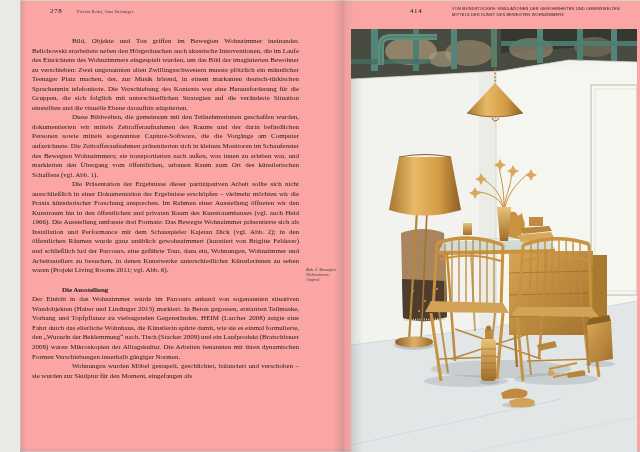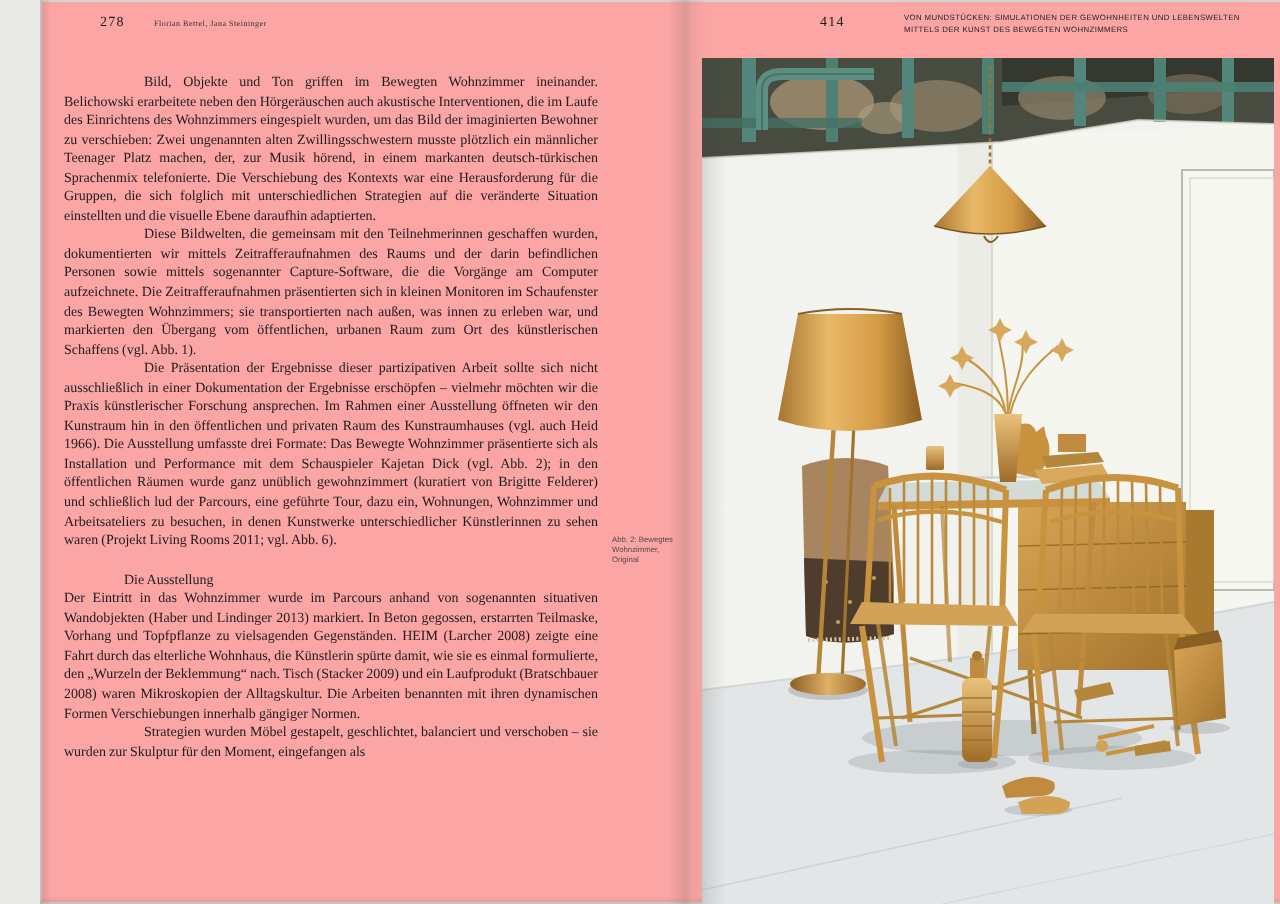--- a/index.html
+++ b/index.html
@@ -18,21 +18,21 @@
     background:linear-gradient(90deg,rgba(0,0,0,0) 0%,rgba(70,70,64,.16) 45%,rgba(110,110,104,.10) 58%,rgba(0,0,0,0) 100%);}
 
   
   .pageno-left{position:absolute;left:30px;top:7px;font-size:7px;letter-spacing:.6px;color:#222;}
   .runhead-left{position:absolute;left:57px;top:9px;font-size:4px;letter-spacing:.25px;color:#333;}
   .body-text{position:absolute;left:12px;top:37px;width:267px;height:404px;overflow:hidden;
     text-align:justify;font-size:7px;line-height:9.55px;
     hyphens:auto;-webkit-hyphens:auto;word-spacing:-.2px;}
   .body-text p{margin:0;}
   .body-text p.ind{text-indent:40px;}
-  .section-heading{font-weight:normal;font-size:7px;margin:10px 0 0 30px;line-height:9.55px;}
+  .section-heading{font-weight:bold;font-size:7px;margin:10px 0 0 30px;line-height:9.55px;}
   .margin-note{position:absolute;left:286px;top:267px;width:34px;
     font-size:3.9px;line-height:5.2px;color:#4a4a4a;font-family:"Liberation Sans",sans-serif;}
 
   
   .pageno-right{position:absolute;left:390px;top:7px;font-size:7px;letter-spacing:.6px;color:#222;}
   .runhead-right{position:absolute;left:432px;top:6px;width:198px;
     font-size:3.9px;line-height:5.6px;letter-spacing:.2px;color:#222;
     font-family:"Liberation Sans",sans-serif;text-transform:uppercase;}
   .photo{position:absolute;left:331px;top:29px;width:286px;height:423px;z-index:2;}
   .photo svg{display:block;width:100%;height:100%;}
@@ -47,21 +47,21 @@
 
   <div class="pageno-left">278</div>
   <div class="runhead-left">Florian Bettel, Jana Steininger</div>
 
   <div class="body-text">
     <p class="ind">Bild, Objekte und Ton griffen im Bewegten Wohnzimmer ineinander. Belichowski erarbeitete neben den Hörgeräuschen auch akustische Interventionen, die im Laufe des Einrichtens des Wohnzimmers eingespielt wurden, um das Bild der imaginierten Bewohner zu verschieben: Zwei ungenannten alten Zwillingsschwestern musste plötzlich ein männlicher Teenager Platz machen, der, zur Musik hörend, in einem markanten deutsch-türkischen Sprachenmix telefonierte. Die Verschiebung des Kontexts war eine Herausforderung für die Gruppen, die sich folglich mit unterschiedlichen Strategien auf die veränderte Situation einstellten und die visuelle Ebene daraufhin adaptierten.</p>
     <p class="ind">Diese Bildwelten, die gemeinsam mit den Teilnehmerinnen geschaffen wurden, dokumentierten wir mittels Zeitrafferaufnahmen des Raums und der darin befindlichen Personen sowie mittels sogenannter Capture-Software, die die Vorgänge am Computer aufzeichnete. Die Zeitrafferaufnahmen präsentierten sich in kleinen Monitoren im Schaufenster des Bewegten Wohnzimmers; sie transportierten nach außen, was innen zu erleben war, und markierten den Übergang vom öffentlichen, urbanen Raum zum Ort des künstlerischen Schaffens (vgl. Abb. 1).</p>
     <p class="ind">Die Präsentation der Ergebnisse dieser partizipativen Arbeit sollte sich nicht ausschließlich in einer Dokumentation der Ergebnisse erschöpfen – vielmehr möchten wir die Praxis künstlerischer Forschung ansprechen. Im Rahmen einer Ausstellung öffneten wir den Kunstraum hin in den öffentlichen und privaten Raum des Kunstraumhauses (vgl. auch Heid 1966). Die Ausstellung umfasste drei Formate: Das Bewegte Wohnzimmer präsentierte sich als Installation und Performance mit dem Schauspieler Kajetan Dick (vgl. Abb. 2); in den öffentlichen Räumen wurde ganz unüblich gewohnzimmert (kuratiert von Brigitte Felderer) und schließlich lud der Parcours, eine geführte Tour, dazu ein, Wohnungen, Wohnzimmer und Arbeitsateliers zu besuchen, in denen Kunstwerke unterschiedlicher Künstlerinnen zu sehen waren (Projekt Living Rooms 2011; vgl. Abb. 6).</p>
     <h3 class="section-heading">Die Ausstellung</h3>
     <p>Der Eintritt in das Wohnzimmer wurde im Parcours anhand von sogenannten situativen Wandobjekten (Haber und Lindinger 2013) markiert. In Beton gegossen, erstarrten Teilmaske, Vorhang und Topfpflanze zu vielsagenden Gegenständen. HEIM (Larcher 2008) zeigte eine Fahrt durch das elterliche Wohnhaus, die Künstlerin spürte damit, wie sie es einmal formulierte, den „Wurzeln der Beklemmung“ nach. Tisch (Stacker 2009) und ein Laufprodukt (Bratschbauer 2008) waren Mikroskopien der Alltagskultur. Die Arbeiten benannten mit ihren dynamischen Formen Verschiebungen innerhalb gängiger Normen.</p>
-    <p class="ind">Strategien wurden Möbel gestapelt, geschlichtet, balanciert und verschoben – sie wurden zur Skulptur für den Moment, eingefangen als</p>
+    <p class="ind">Wohnungen wurden Möbel gestapelt, geschlichtet, balanciert und verschoben – sie wurden zur Skulptur für den Moment, eingefangen als</p>
   </div>
 
   <div class="margin-note">Abb. 2: Bewegtes Wohnzimmer, Original</div>
 
   <div class="pageno-right">414</div>
   <div class="runhead-right">
     <div>Von Mundstücken: Simulationen der Gewohnheiten und Lebenswelten</div>
     <div>mittels der Kunst des Bewegten Wohnzimmers</div>
   </div>
 

